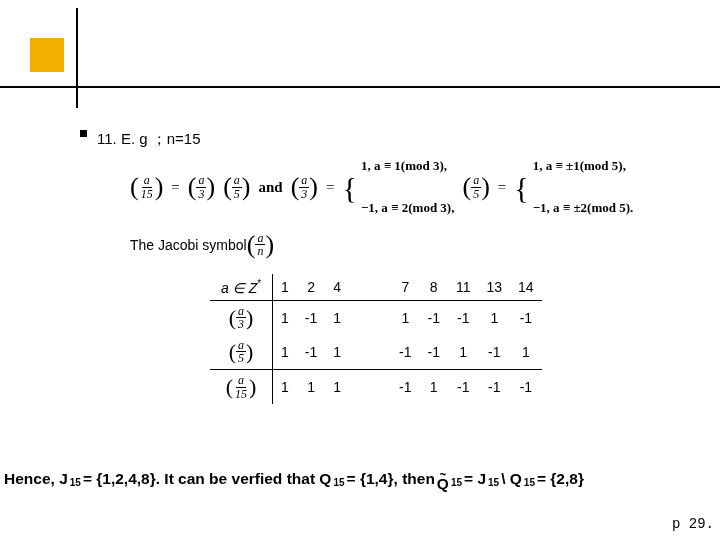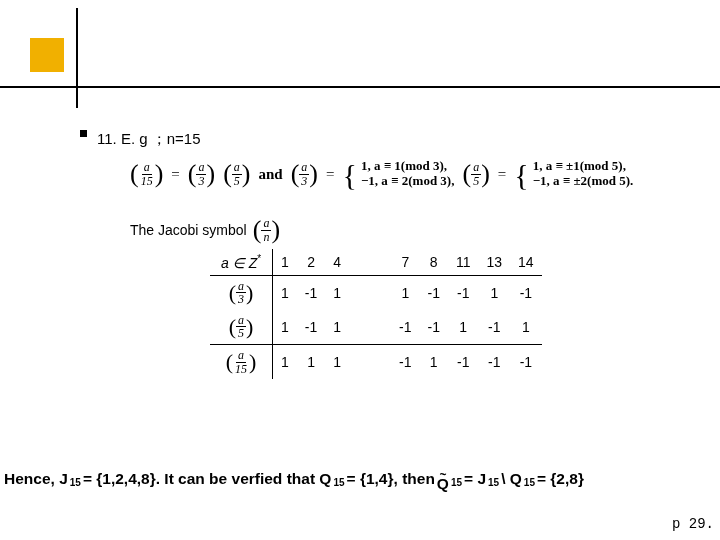--- a/index.html
+++ b/index.html
@@ -98,34 +98,34 @@
   }
   .brace {
     font-size: 30px;
     line-height: 0.9;
   }
   .cases {
     display: inline-flex;
     flex-direction: column;
     font-size: 13px;
     line-height: 1.15;
+    gap: 27px;
   }
   .bold { font-weight: bold; }
   .jacobi-line {
     margin-left: 50px;
-    margin-top: 26px;
+    margin-top: 14px;
     display: flex;
     align-items: center;
-    gap: 6px;
     font-family: Verdana, sans-serif;
     font-size: 14px;
   }
   .table-area {
     margin-left: 130px;
-    margin-top: 4px;
+    margin-top: 14px;
   }
   table {
     border-collapse: collapse;
     font-family: Verdana, sans-serif;
     font-size: 14px;
   }
   td, th {
     padding: 4px 8px;
     text-align: center;
     font-weight: normal;

